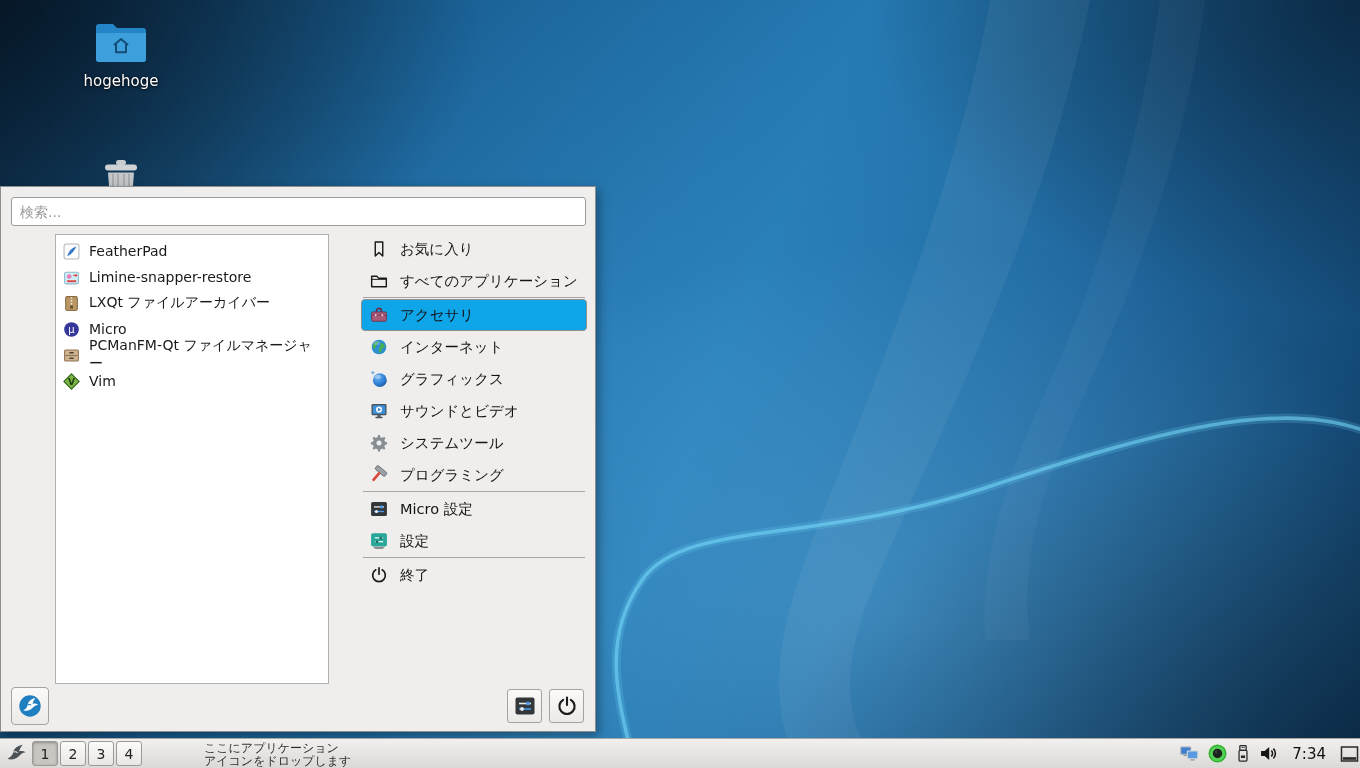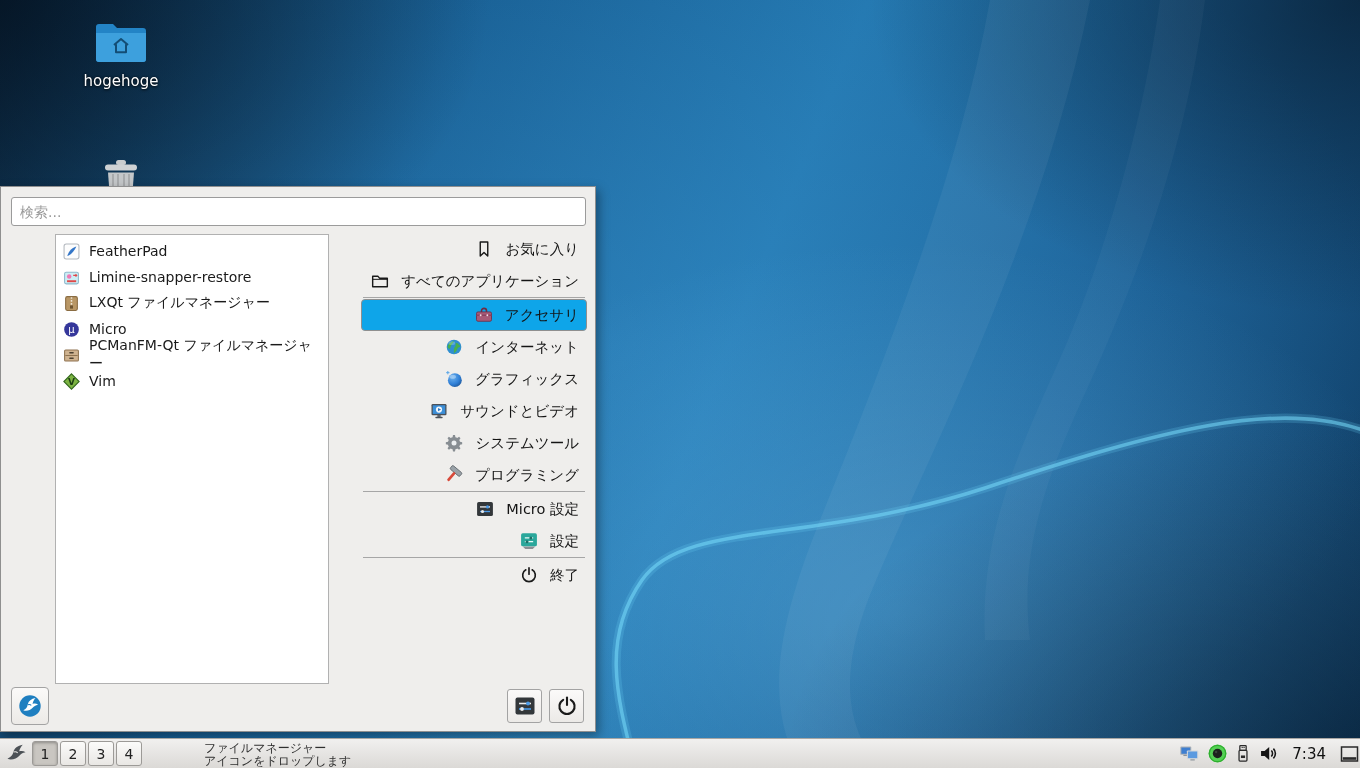--- a/index.html
+++ b/index.html
@@ -33,21 +33,21 @@
     font-size:14px; padding:0 8px; color:#333; outline:none;
     font-family:"DejaVu Sans","Liberation Sans",sans-serif; }
   .search::placeholder { color:#9a9a9a; }
   .app-list { position:absolute; left:10px; top:47px; width:274px; height:450px;
     background:#fff; border:1px solid #b1b1b1; padding-top:3px; overflow:hidden;margin-left:44px; }
   .app-row { height:26px; display:flex; align-items:center; gap:9px;
     padding:0 7px; font-size:14px; color:#1a1a1a; cursor:default; }
   .cat-list { position:absolute; left:360px; top:46px; width:226px; }
   .cat-row { height:32px; display:flex; align-items:center; gap:11px;
     font-size:14.5px; color:#141414; padding:0 7px;
-    border:1px solid transparent; border-radius:4px;justify-content:flex-end; }
+    border:1px solid transparent; border-radius:4px; }
   .cat-row.selected { background:#0ea5e9; border-color:#8f8f8f; }
   .cat-sep { height:2px; border-top:1px solid #a6a6a6; margin:0 2px; }
   .icn { display:inline-flex; flex:none; }
   .i16 { width:17px; height:17px; }
   .i20 { width:20px; height:20px; }
   .icn svg { width:100%; height:100%; display:block; }
 
   .logo-btn { position:absolute; left:10px; bottom:6px; width:38px; height:38px;
     background:linear-gradient(#fbfaf9,#eceae7); border:1px solid #a3a3a3;
     border-radius:4px; display:flex; align-items:center; justify-content:center; }
@@ -137,21 +137,21 @@
           <span>Limine-snapper-restore</span>
         </div>
         <div class="app-row">
           <span class="icn i16">
             <svg viewBox="0 0 16 16">
               <rect x="2.5" y="1.5" width="11" height="13" rx="1.5" fill="#b99766" stroke="#8a6c42"></rect>
               <path d="M8 2 v10.5" stroke="#efe6d6" stroke-width="1.4" stroke-dasharray="1.6 1.2"></path>
               <rect x="6.6" y="9.8" width="2.8" height="3" fill="#6e5532"></rect>
             </svg>
           </span>
-          <span>LXQt ファイルマネージャー</span>
+          <span>LXQt ファイルアーカイバー</span>
         </div>
         <div class="app-row">
           <span class="icn i16">
             <svg viewBox="0 0 16 16">
               <circle cx="8" cy="8" r="6.9" fill="#35379b"></circle>
               <text x="8" y="11.3" font-size="9.5" fill="#fff" text-anchor="middle" font-family="DejaVu Sans">μ</text>
             </svg>
           </span>
           <span>Micro</span>
         </div>
@@ -349,21 +349,21 @@
     </div>
 
     <div class="pager" id="pager">
         <div class="ws-btn active">1</div>
         <div class="ws-btn">2</div>
         <div class="ws-btn">3</div>
         <div class="ws-btn">4</div>
       </div>
 
     <div class="hint">
-      <div>ファイルマネージャー</div>
+      <div>ここにアプリケーション</div>
       <div>アイコンをドロップします</div>
     </div>
 
     <div class="tray" id="tray">
         <span class="icn ">
           <svg viewBox="0 0 24 24">
             <rect x="1.5" y="4" width="12.5" height="9.5" rx="1" fill="#a9afb5"></rect>
             <rect x="2.7" y="5.2" width="10.1" height="7.1" fill="#3f7fd0"></rect>
             <rect x="5" y="13.5" width="5.5" height="1.4" fill="#8f959b"></rect>
             <rect x="9" y="8.5" width="13" height="10" rx="1" fill="#d4d8dc"></rect>

